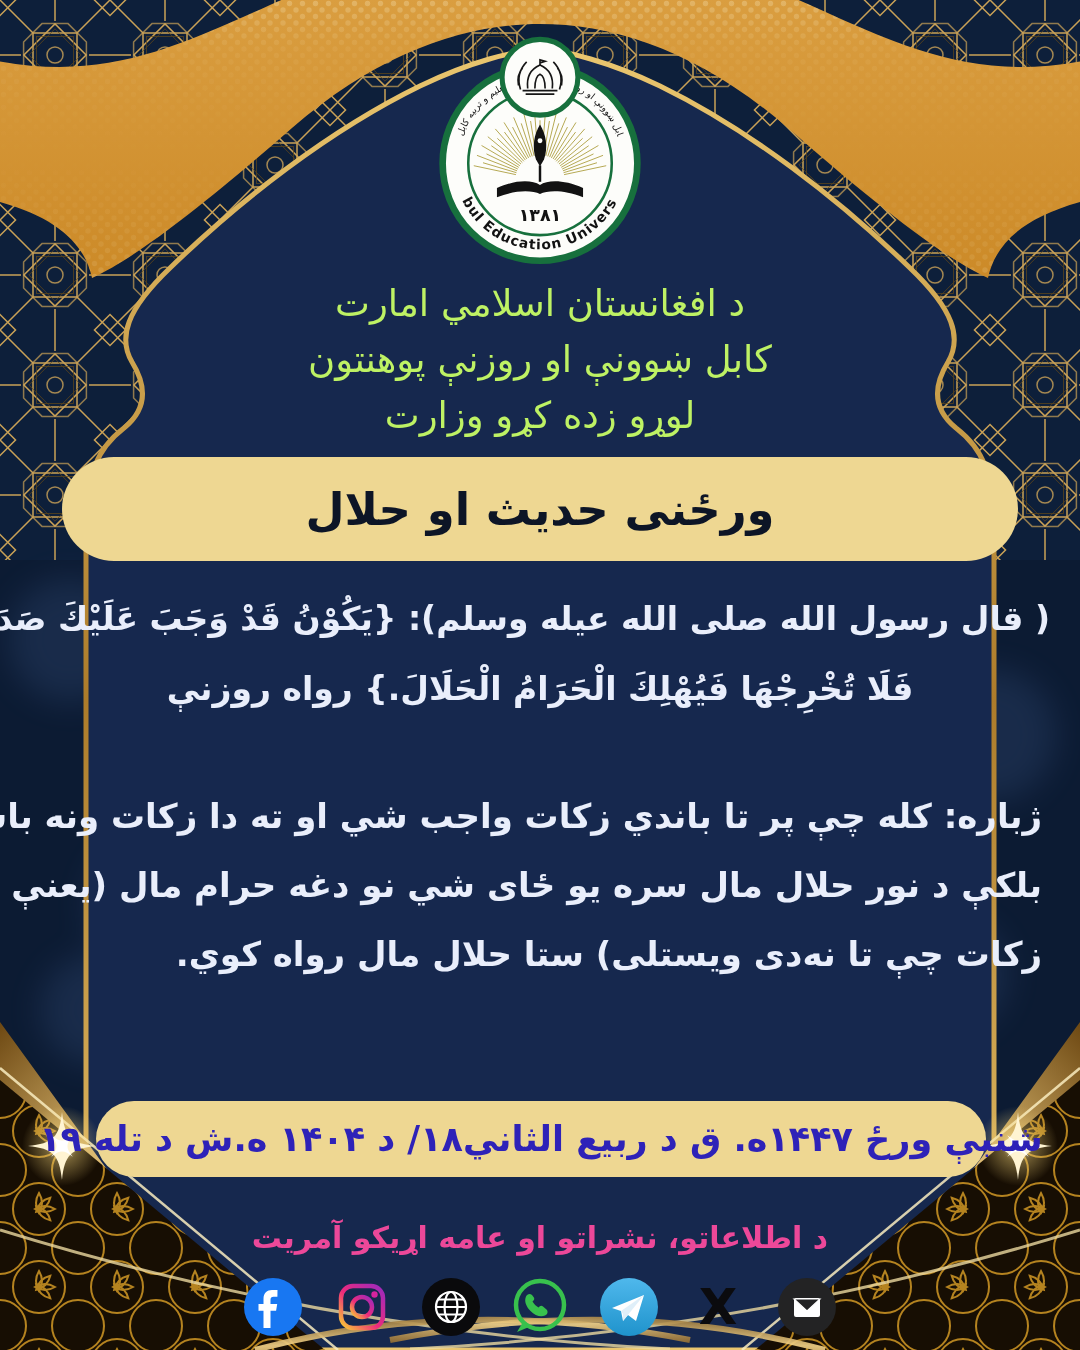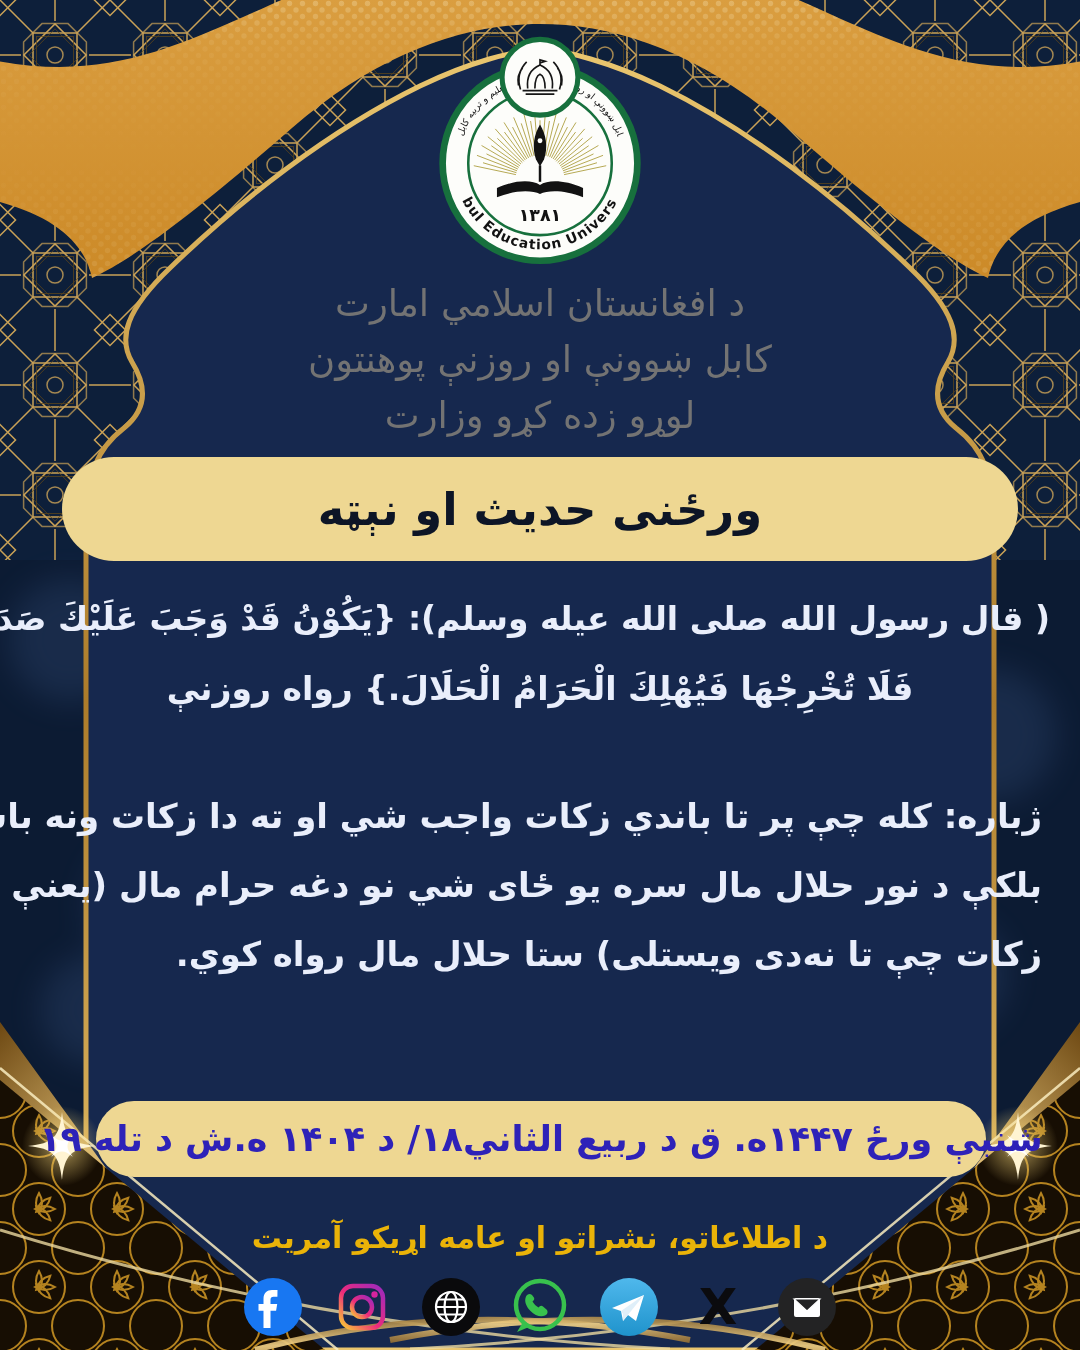--- a/index.html
+++ b/index.html
@@ -2,32 +2,32 @@
 <html lang="ps" dir="rtl"><head>
 <meta charset="utf-8">
 <style>
   html,body{margin:0;padding:0;background:#06101f;}
   *{box-sizing:border-box;}
   .canvas{position:relative;width:1080px;height:1350px;overflow:hidden;
           background:#0c1b33;font-family:"DejaVu Sans",sans-serif;direction:rtl;}
   .bg{position:absolute;inset:0;}
   .abs{position:absolute;}
   .logo{left:417px;top:26px;width:246px;height:246px;}
-  .hdr{left:0;right:0;top:276px;text-align:center;color:#737373;}
+  .hdr{left:0;right:0;top:276px;text-align:center;color:#bef264;}
   .hdr div{font-size:37px;line-height:56px;font-weight:400;letter-spacing:.5px;}
   .pill{background:#eed792;border-radius:60px;display:flex;align-items:center;justify-content:center;}
   .pill-title{left:62px;top:457px;width:956px;height:104px;}
   .pill-title span{font-size:45px;font-weight:bold;color:#0d1526;}
   .hadith{left:30px;top:584px;width:1020px;text-align:center;color:#e9eefb;font-weight:bold;}
   .hadith div{font-size:33px;line-height:70px;white-space:nowrap;}
   .trans{left:38px;top:782px;width:1004px;text-align:right;color:#e9eefb;font-weight:bold;}
   .trans div{font-size:34px;line-height:69px;white-space:nowrap;}
   .pill-date{left:96px;top:1101px;width:890px;height:76px;}
   .pill-date span{font-size:35px;font-weight:bold;color:#2e22b8;white-space:nowrap;}
-  .dept{left:0;right:0;top:1215px;text-align:center;color:#eab308;font-size:30px;font-weight:bold;line-height:45px;}
+  .dept{left:0;right:0;top:1215px;text-align:center;color:#ec4899;font-size:30px;font-weight:bold;line-height:45px;}
   .social{left:0;right:0;top:1276px;display:flex;justify-content:center;gap:27px;direction:ltr;}
   .social .icn{width:62px;height:62px;display:block;}
 </style>
 </head>
 <body>
 
 <div class="canvas">
 
   <svg class="bg" width="1080" height="1350" viewBox="0 0 1080 1350">
     <defs>
@@ -239,21 +239,21 @@
     </g>
   </svg>
 
   <header class="abs hdr">
     <div>د افغانستان اسلامي امارت</div>
     <div>کابل ښوونې او روزنې پوهنتون</div>
     <div>لوړو زده کړو وزارت</div>
   </header>
 
   <div class="abs pill pill-title">
-    <span>ورځنی حدیث او نېټه</span>
+    <span>ورځنی حدیث او حلال</span>
   </div>
 
   <div class="abs hadith">
     <div>( قال رسول الله صلى الله عيله وسلم): {يَكُوْنُ قَدْ وَجَبَ عَلَيْكَ صَدَقَةٌ</div>
     <div>فَلَا تُخْرِجْهَا فَيُهْلِكَ الْحَرَامُ الْحَلَالَ.} رواه روزنې</div>
   </div>
 
   <div class="abs trans">
     <div>ژباره: کله چې پر تا باندي زکات واجب شي او ته دا زکات ونه باسې،</div>
     <div>بلکې د نور حلال مال سره یو ځای شي نو دغه حرام مال (یعنې کوم</div>

